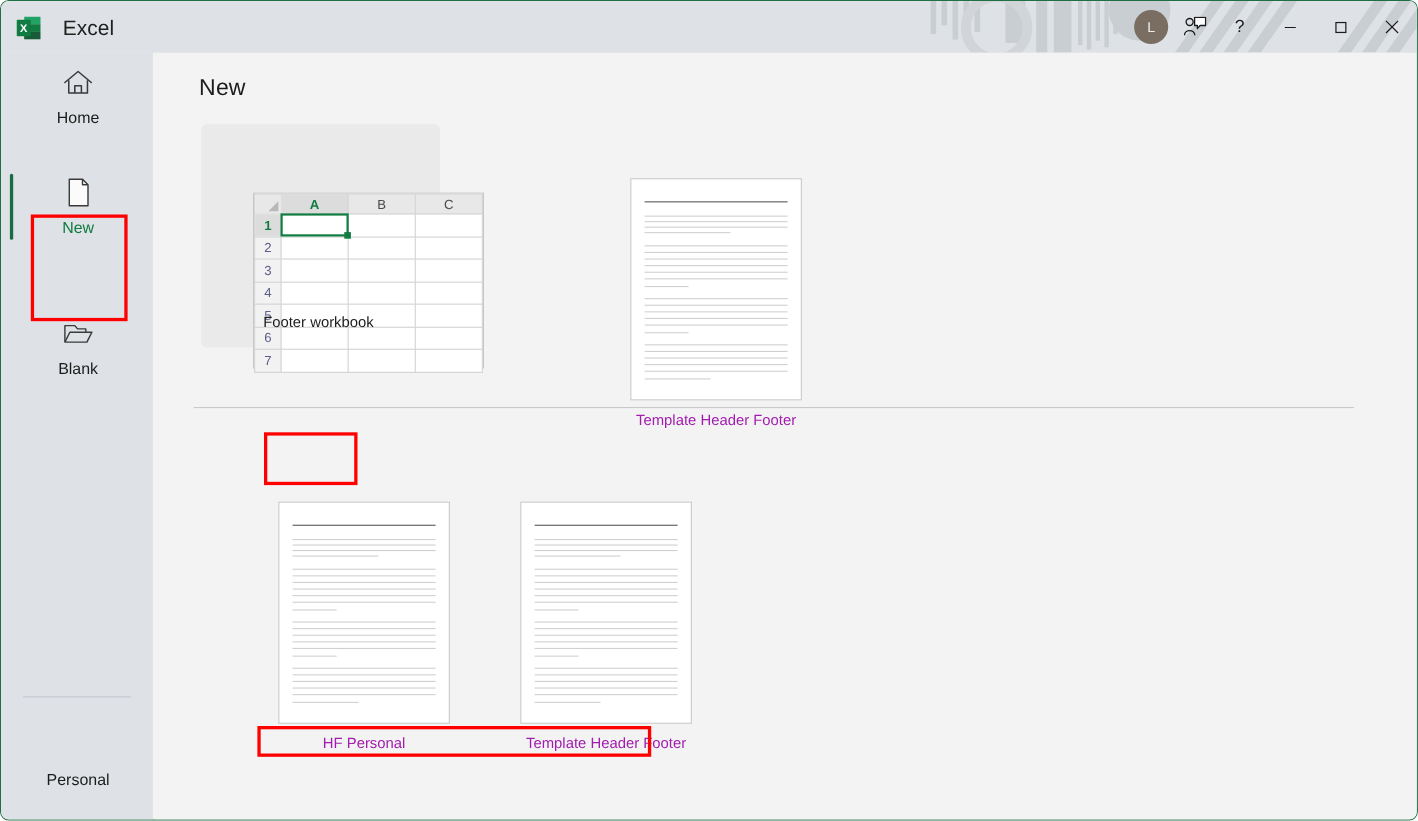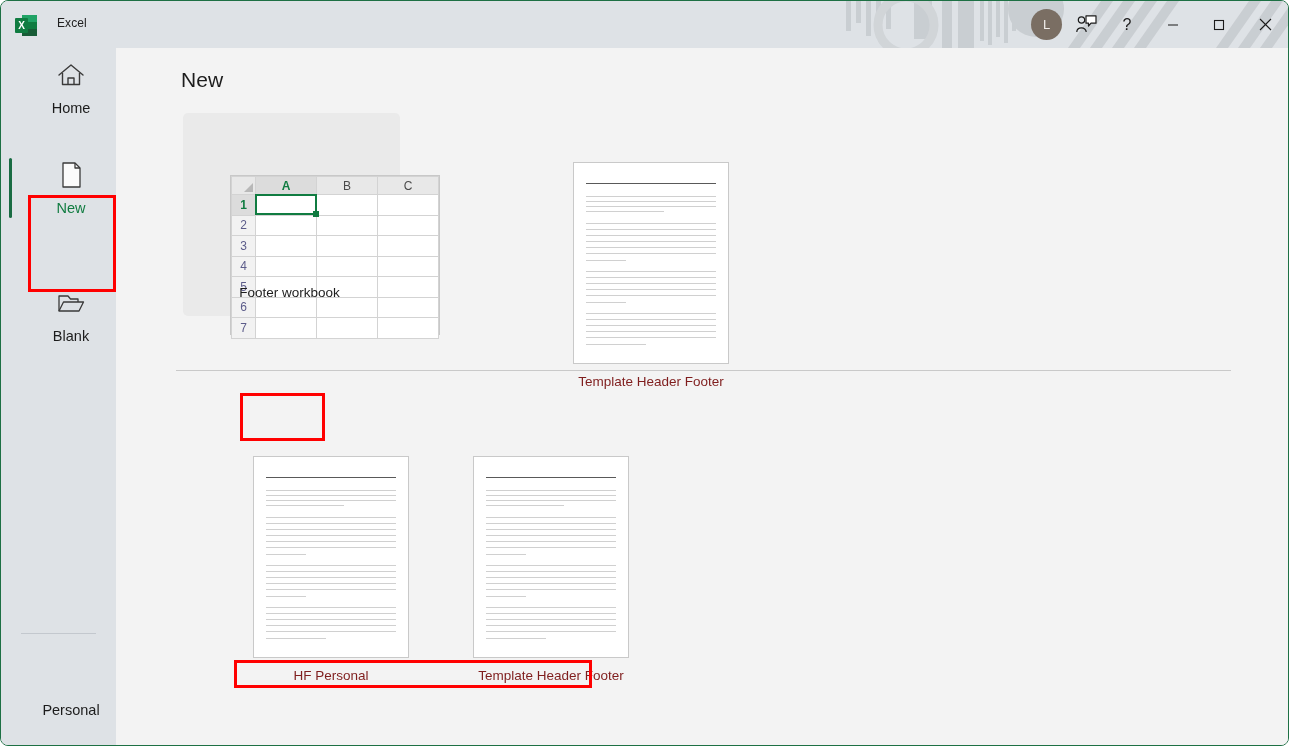--- a/index.html
+++ b/index.html
@@ -28,21 +28,21 @@
   .tb-deco {
     position: absolute; top: 0; right: 0; height: 47px; width: 470px;
     pointer-events: none; opacity: .55;
   }
   .app-logo {
     position: absolute; left: 14px; top: 14px;
     width: 22px; height: 21px;
   }
   .app-title {
     position: absolute; left: 56px; top: 15px;
-    font-size: 12px; color: #202020; letter-spacing: .1px;
+    font-size: 19px; color: #202020; letter-spacing: .1px;
   }
 
   .tb-right {
     position: absolute; right: 0; top: 0; height: 47px;
     display: flex; align-items: center;
   }
   .avatar {
     width: 31px; height: 31px; border-radius: 50%;
     background: #7a6e63; color: #f1ede9;
     display: flex; align-items: center; justify-content: center;
@@ -55,21 +55,21 @@
   }
   .tb-btn {
     width: 46px; height: 47px;
     display: flex; align-items: center; justify-content: center;
     color: #1b1b1b; font-size: 14px;
   }
   .help-q { font-size: 16px; }
 
   
   .sidebar {
-    position: absolute; left: 0; top: 47px; bottom: 0; width: 115px;
+    position: absolute; left: 0; top: 47px; bottom: 0; width: 138px;
     background: #dee2e6;
   }
   .nav-item {
     position: relative;
     width: 140px; height: 80px;
     display: flex; flex-direction: column;
     align-items: center; justify-content: center;
     color: #1c1c1c;
   }
   .nav-item .nav-label { font-size: 14.5px; margin-top: 10px; }
@@ -156,21 +156,21 @@
     background: #fff;
     border: 1px solid #c9c9c9;
     position: relative;
     overflow: hidden;
   }
   .doc-line {
     position: absolute; height: 1px; background: #d0d0d0;
   }
   .doc-line.head { background: #595959; height: 1.3px; }
   .doc-label {
-    position: absolute; text-align: center; font-size: 13.5px; color: #7f1d1d;
+    position: absolute; text-align: center; font-size: 13.5px; color: #a21caf;
   }
 
   .tmpl1-wrap { position: absolute; left: 432px; top: 114px; }
   .tmpl1 { width: 156px; height: 202px; }
 
   .hdivider {
     position: absolute; left: 35px; width: 1055px; top: 322px;
     height: 1px; background: #c9c9c9;
   }
 

